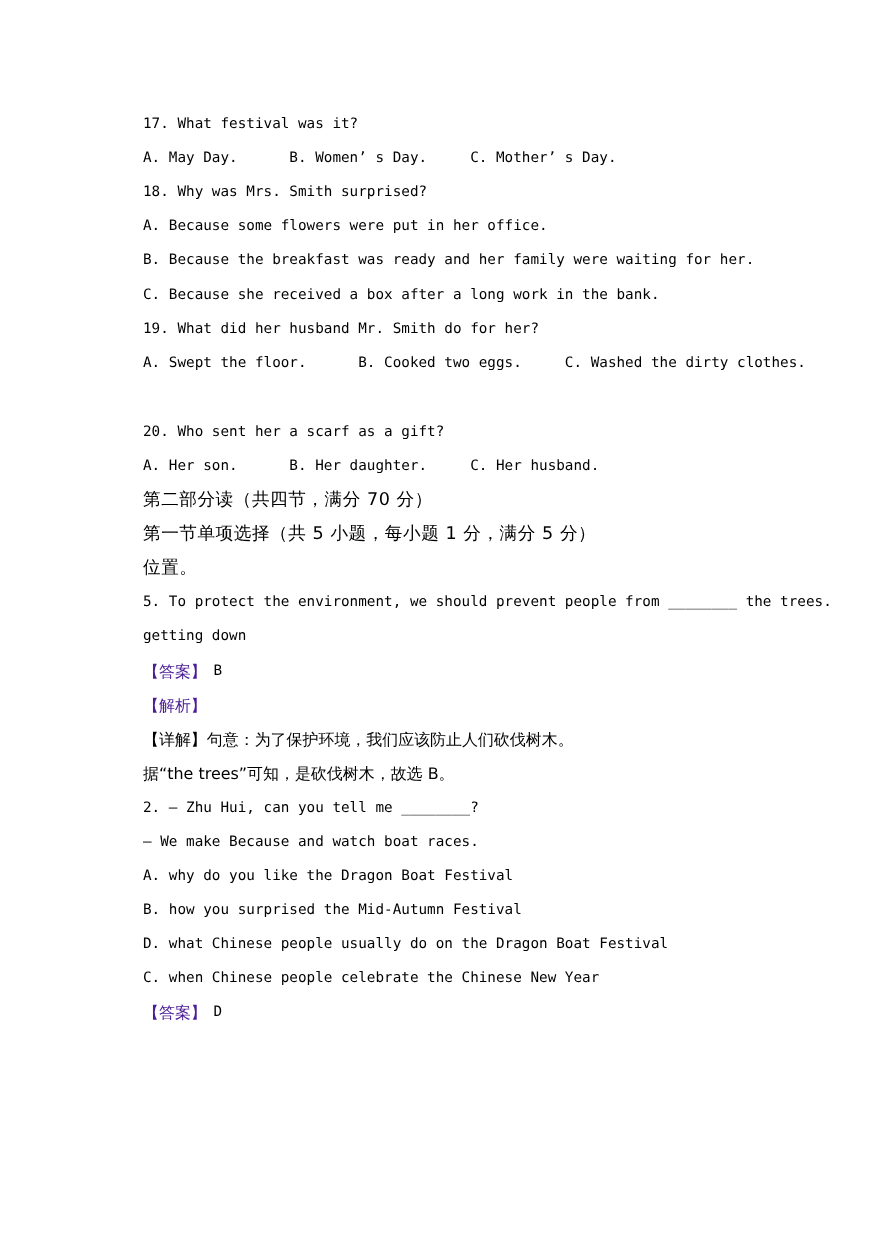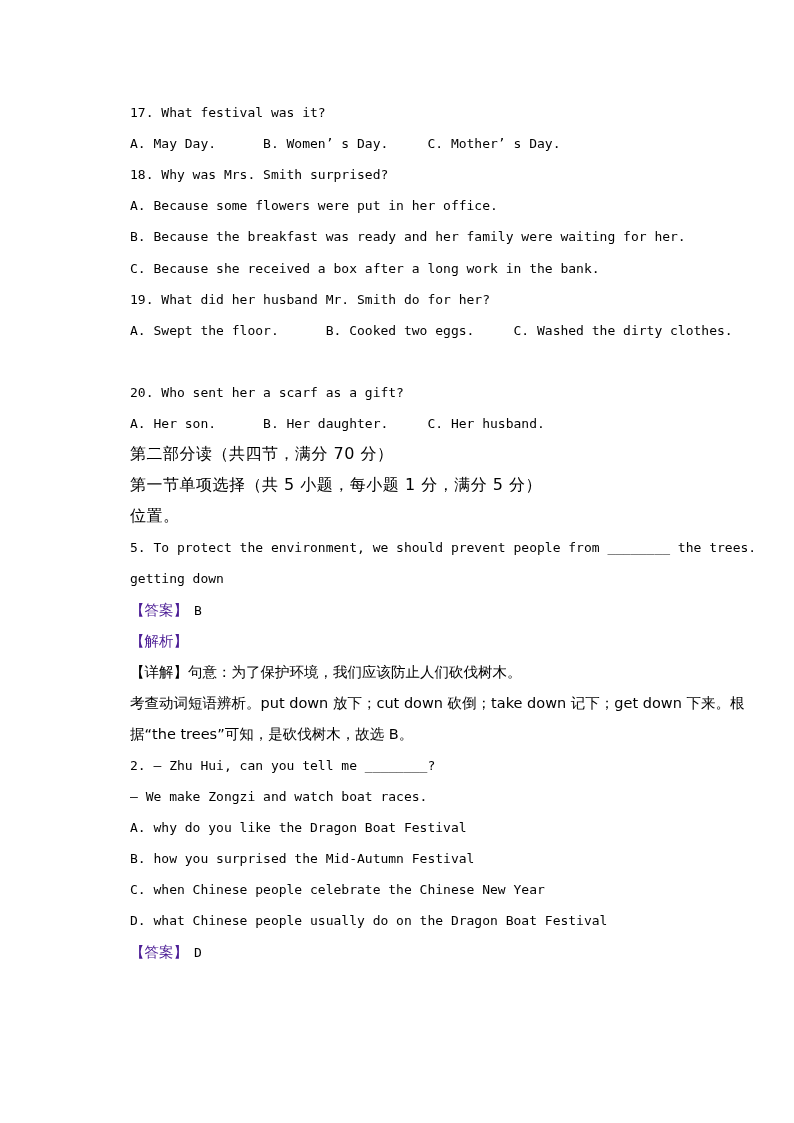--- a/index.html
+++ b/index.html
@@ -76,28 +76,27 @@
   <div class="line en">getting down</div>
 
   <div class="line">
     <span class="zh blue">【答案】</span>
     <span class="en ans-val">B</span>
   </div>
   <div class="line">
     <span class="zh blue">【解析】</span>
   </div>
   <div class="line zh">【详解】句意：为了保护环境，我们应该防止人们砍伐树木。</div>
-  <div class="line zh">考查动词短语辨析。put down 放下；cut down 砍倒；take down 记下；get down 下来。根</div>
   <div class="line zh">据“the trees”可知，是砍伐树木，故选 B。</div>
 
   <div class="line en">2. — Zhu Hui, can you tell me ________?</div>
-  <div class="line en">— We make Zongzi and watch boat races.</div>
+  <div class="line en">— We make Because and watch boat races.</div>
   <div class="line en">A. why do you like the Dragon Boat Festival</div>
   <div class="line en">B. how you surprised the Mid-Autumn Festival</div>
+  <div class="line en">D. what Chinese people usually do on the Dragon Boat Festival</div>
   <div class="line en">C. when Chinese people celebrate the Chinese New Year</div>
-  <div class="line en">D. what Chinese people usually do on the Dragon Boat Festival</div>
 
   <div class="line">
     <span class="zh blue">【答案】</span>
     <span class="en ans-val">D</span>
   </div>
 
 </div>
 
 </body></html>

